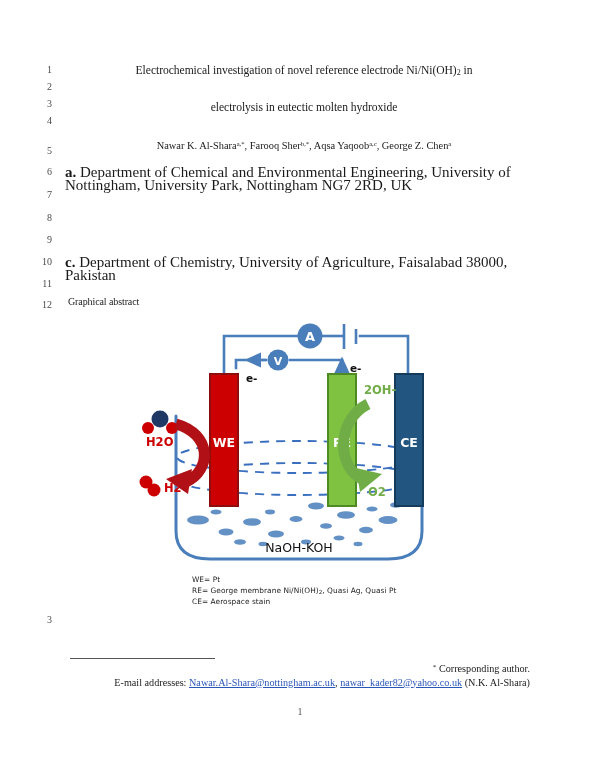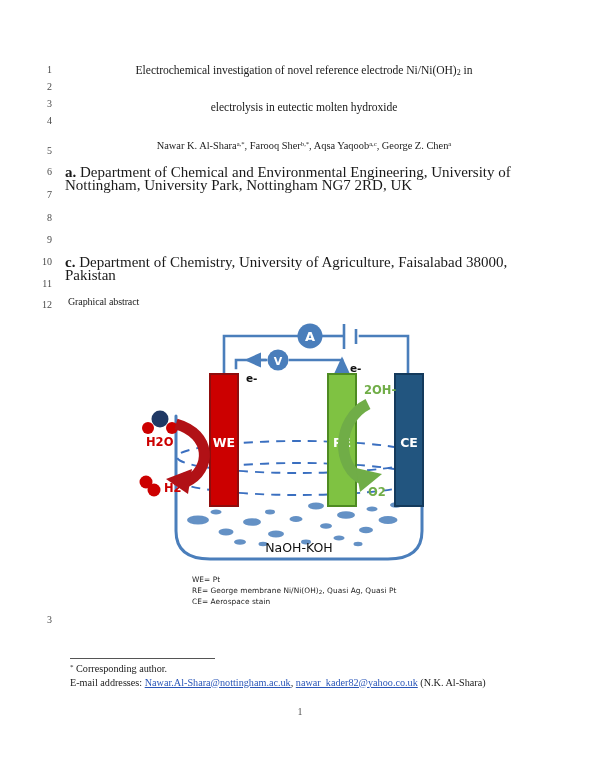--- a/index.html
+++ b/index.html
@@ -99,20 +99,21 @@
     left: 70px; top: 658px;
     width: 145px; height: 0;
     border-top: 1px solid #555;
   }
   .footnote {
     position: absolute;
     left: 70px; top: 661px;
     width: 460px;
     font-size: 10.2px;
     line-height: 13.6px;
+    text-align: right;
   }
   .footnote sup { font-size: 7px; vertical-align: 0.42em; }
   .footnote a {
     color: #2a56b8;
     text-decoration: underline;
   }
   .pagenum {
     position: absolute;
     left: 0; top: 706px;
     width: 600px;

